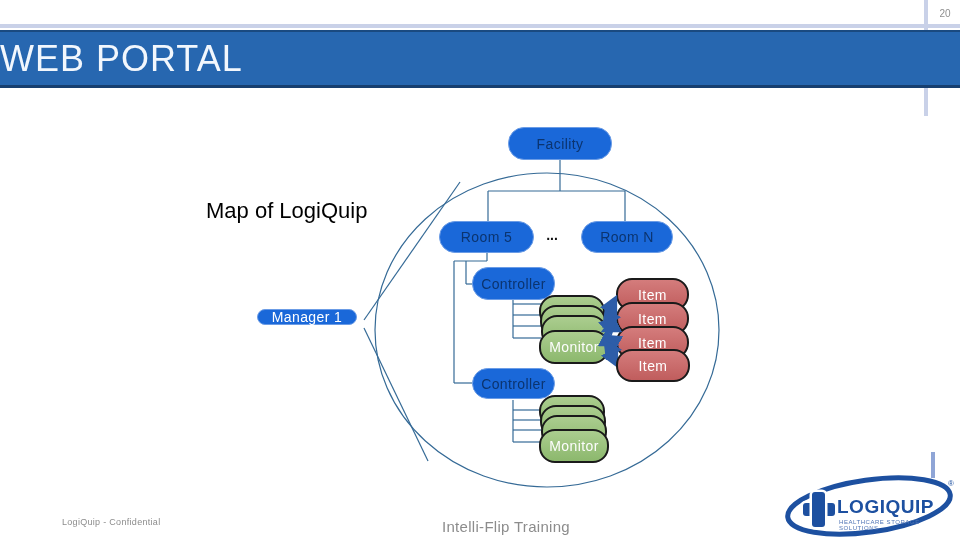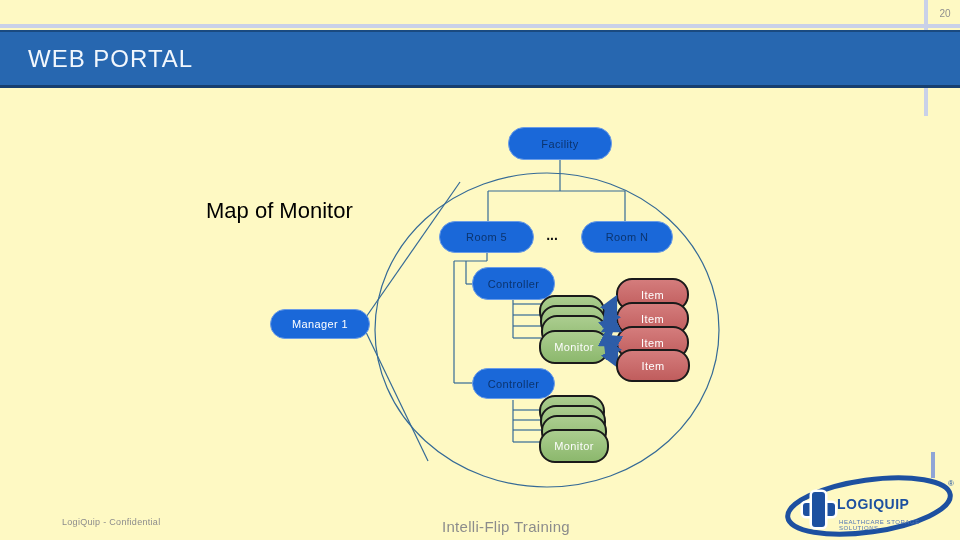--- a/index.html
+++ b/index.html
@@ -1,76 +1,76 @@
 <!DOCTYPE html>
 <html><head>
 <meta charset="utf-8">
 <style>
   html,body{margin:0;padding:0;background:#e8e8e8;}
-  .slide{position:relative;width:960px;height:540px;background:#fef9c3;
+  .slide{position:relative;width:960px;height:540px;background:#ffffff;
          font-family:"Liberation Sans",sans-serif;overflow:hidden;margin:0 auto;}
 
   
   .vline-top{position:absolute;left:924px;top:0;width:4px;height:116px;background:#c9d1e8;z-index:1;}
   .hline-top{position:absolute;left:0;top:24px;width:960px;height:4px;background:#c9d1e8;z-index:1;}
   .page-num{position:absolute;left:933px;top:8px;width:24px;text-align:center;
             font-size:10px;color:#8f8f8f;z-index:2;}
   .title-band{position:absolute;left:0;top:30px;width:960px;height:58px;background:#2767b0;
               border-top:2px solid #1a4a80;border-bottom:3px solid #173f6f;box-sizing:border-box;z-index:2;
               display:flex;align-items:center;}
-  .title-band .title{color:#f2f7fd;font-size:24px;letter-spacing:1px;padding-left:28px;font-weight:500;}
+  .title-band .title{color:#f2f7fd;font-size:36px;letter-spacing:1px;font-weight:500;}
 
   
   .caption{position:absolute;left:206px;top:198px;font-size:22px;line-height:25px;color:#000;z-index:3;}
 
   
   .svg-layer{position:absolute;left:0;top:0;width:960px;height:540px;z-index:2;}
   .svg-top{position:absolute;left:0;top:0;width:960px;height:540px;z-index:6;pointer-events:none;}
 
   
   .pill{position:absolute;border-radius:16px;display:flex;align-items:center;justify-content:center;
-        font-size:11px;letter-spacing:.4px;box-sizing:border-box;z-index:4;}
+        font-size:14px;letter-spacing:.4px;box-sizing:border-box;z-index:4;}
   .pill.blue{background:#1a68d9;border:1px solid #6b9ce6;color:#0b346f;}
   .pill.blue.wtext{color:#ffffff;}
   .pill.green{background:linear-gradient(#abcd8f,#8cb86d);border:2px solid #1a1a1a;color:#fdfdfd;z-index:4;justify-content:center;}
   .pill.red{background:linear-gradient(#d47c7c,#c05d5d);border:2px solid #1a1a1a;color:#ffffff;}
   .dots{position:absolute;left:541px;top:227px;width:22px;text-align:center;font-size:14px;
         font-weight:bold;color:#111;z-index:4;}
 
   
   .foot-left{position:absolute;left:23px;top:517px;font-size:9px;color:#8c8c8c;letter-spacing:.3px;padding-left:39px;}
   .foot-center{position:absolute;left:390px;top:518px;width:180px;text-align:right;
                font-size:15px;color:#8c8c8c;letter-spacing:.3px;}
 
   
   .logo-accent{position:absolute;left:931px;top:452px;width:4px;height:26px;background:#8fa5d6;z-index:5;}
   .logo-cross{position:absolute;left:803px;top:492px;width:32px;height:35px;z-index:7;}
   .logo-cross .h{position:absolute;left:0;top:11px;width:32px;height:13px;background:#1d50a0;
                  border-radius:3px;box-shadow:0 0 0 2.5px #fff;}
   .logo-cross .v{position:absolute;left:9px;top:0;width:13px;height:35px;background:#1d50a0;
                  border-radius:3px;box-shadow:0 0 0 2.5px #fff;}
-  .logo-name{position:absolute;left:837px;top:496px;font-size:14px;font-weight:bold;color:#1d50a0;
+  .logo-name{position:absolute;left:837px;top:496px;font-size:19px;font-weight:bold;color:#1d50a0;
              letter-spacing:.5px;z-index:8;}
   .logo-tag{position:absolute;left:839px;top:519px;font-size:6px;color:#4f74b5;letter-spacing:.55px;z-index:8;}
   .logo-reg{position:absolute;left:948px;top:479px;font-size:8px;color:#1d50a0;z-index:8;}
 </style>
 </head>
 <body>
 
 <div class="slide">
 
   <div class="vline-top"></div>
   <div class="hline-top"></div>
   <div class="page-num">20</div>
   <div class="title-band">
     <span class="title">WEB PORTAL</span>
   </div>
 
   <div class="caption">
-    <div>Map of Monitor</div>
+    <div>Map of LogiQuip</div>
   </div>
 
   <svg class="svg-layer" viewBox="0 0 960 540" fill="none" stroke="#356a96" stroke-width="1.2">
     <ellipse cx="547" cy="330" rx="172" ry="157"></ellipse>
     <line x1="560" y1="159" x2="560" y2="191"></line>
     <line x1="488" y1="191" x2="625" y2="191"></line>
     <line x1="488" y1="191" x2="488" y2="221"></line>
     <line x1="625" y1="191" x2="625" y2="221"></line>
     <line x1="487" y1="253" x2="487" y2="261"></line>
     <line x1="454" y1="261" x2="487" y2="261"></line>
@@ -103,21 +103,21 @@
   <div class="dots">...</div>
 
   <div class="pill blue" style="left:581px;top:221px;width:92px;height:32px;text-align:center;">
     <span>Room N</span>
   </div>
 
   <div class="pill blue" style="left:472px;top:267px;width:83px;height:33px;">
     <span>Controller</span>
   </div>
 
-  <div class="pill blue wtext" style="left:270px;top:309px;width:100px;height:30px;">
+  <div class="pill blue wtext" style="left:257px;top:309px;width:100px;height:16px;">
     <span>Manager 1</span>
   </div>
 
   <div class="pill blue" style="left:472px;top:368px;width:83px;height:31px;">
     <span>Controller</span>
   </div>
 
   <div class="pill green" style="left:539px;top:295px;width:66px;height:33px;"></div>
   <div class="pill green" style="left:540px;top:305px;width:66px;height:33px;"></div>
   <div class="pill green" style="left:541px;top:315px;width:66px;height:33px;"></div>

